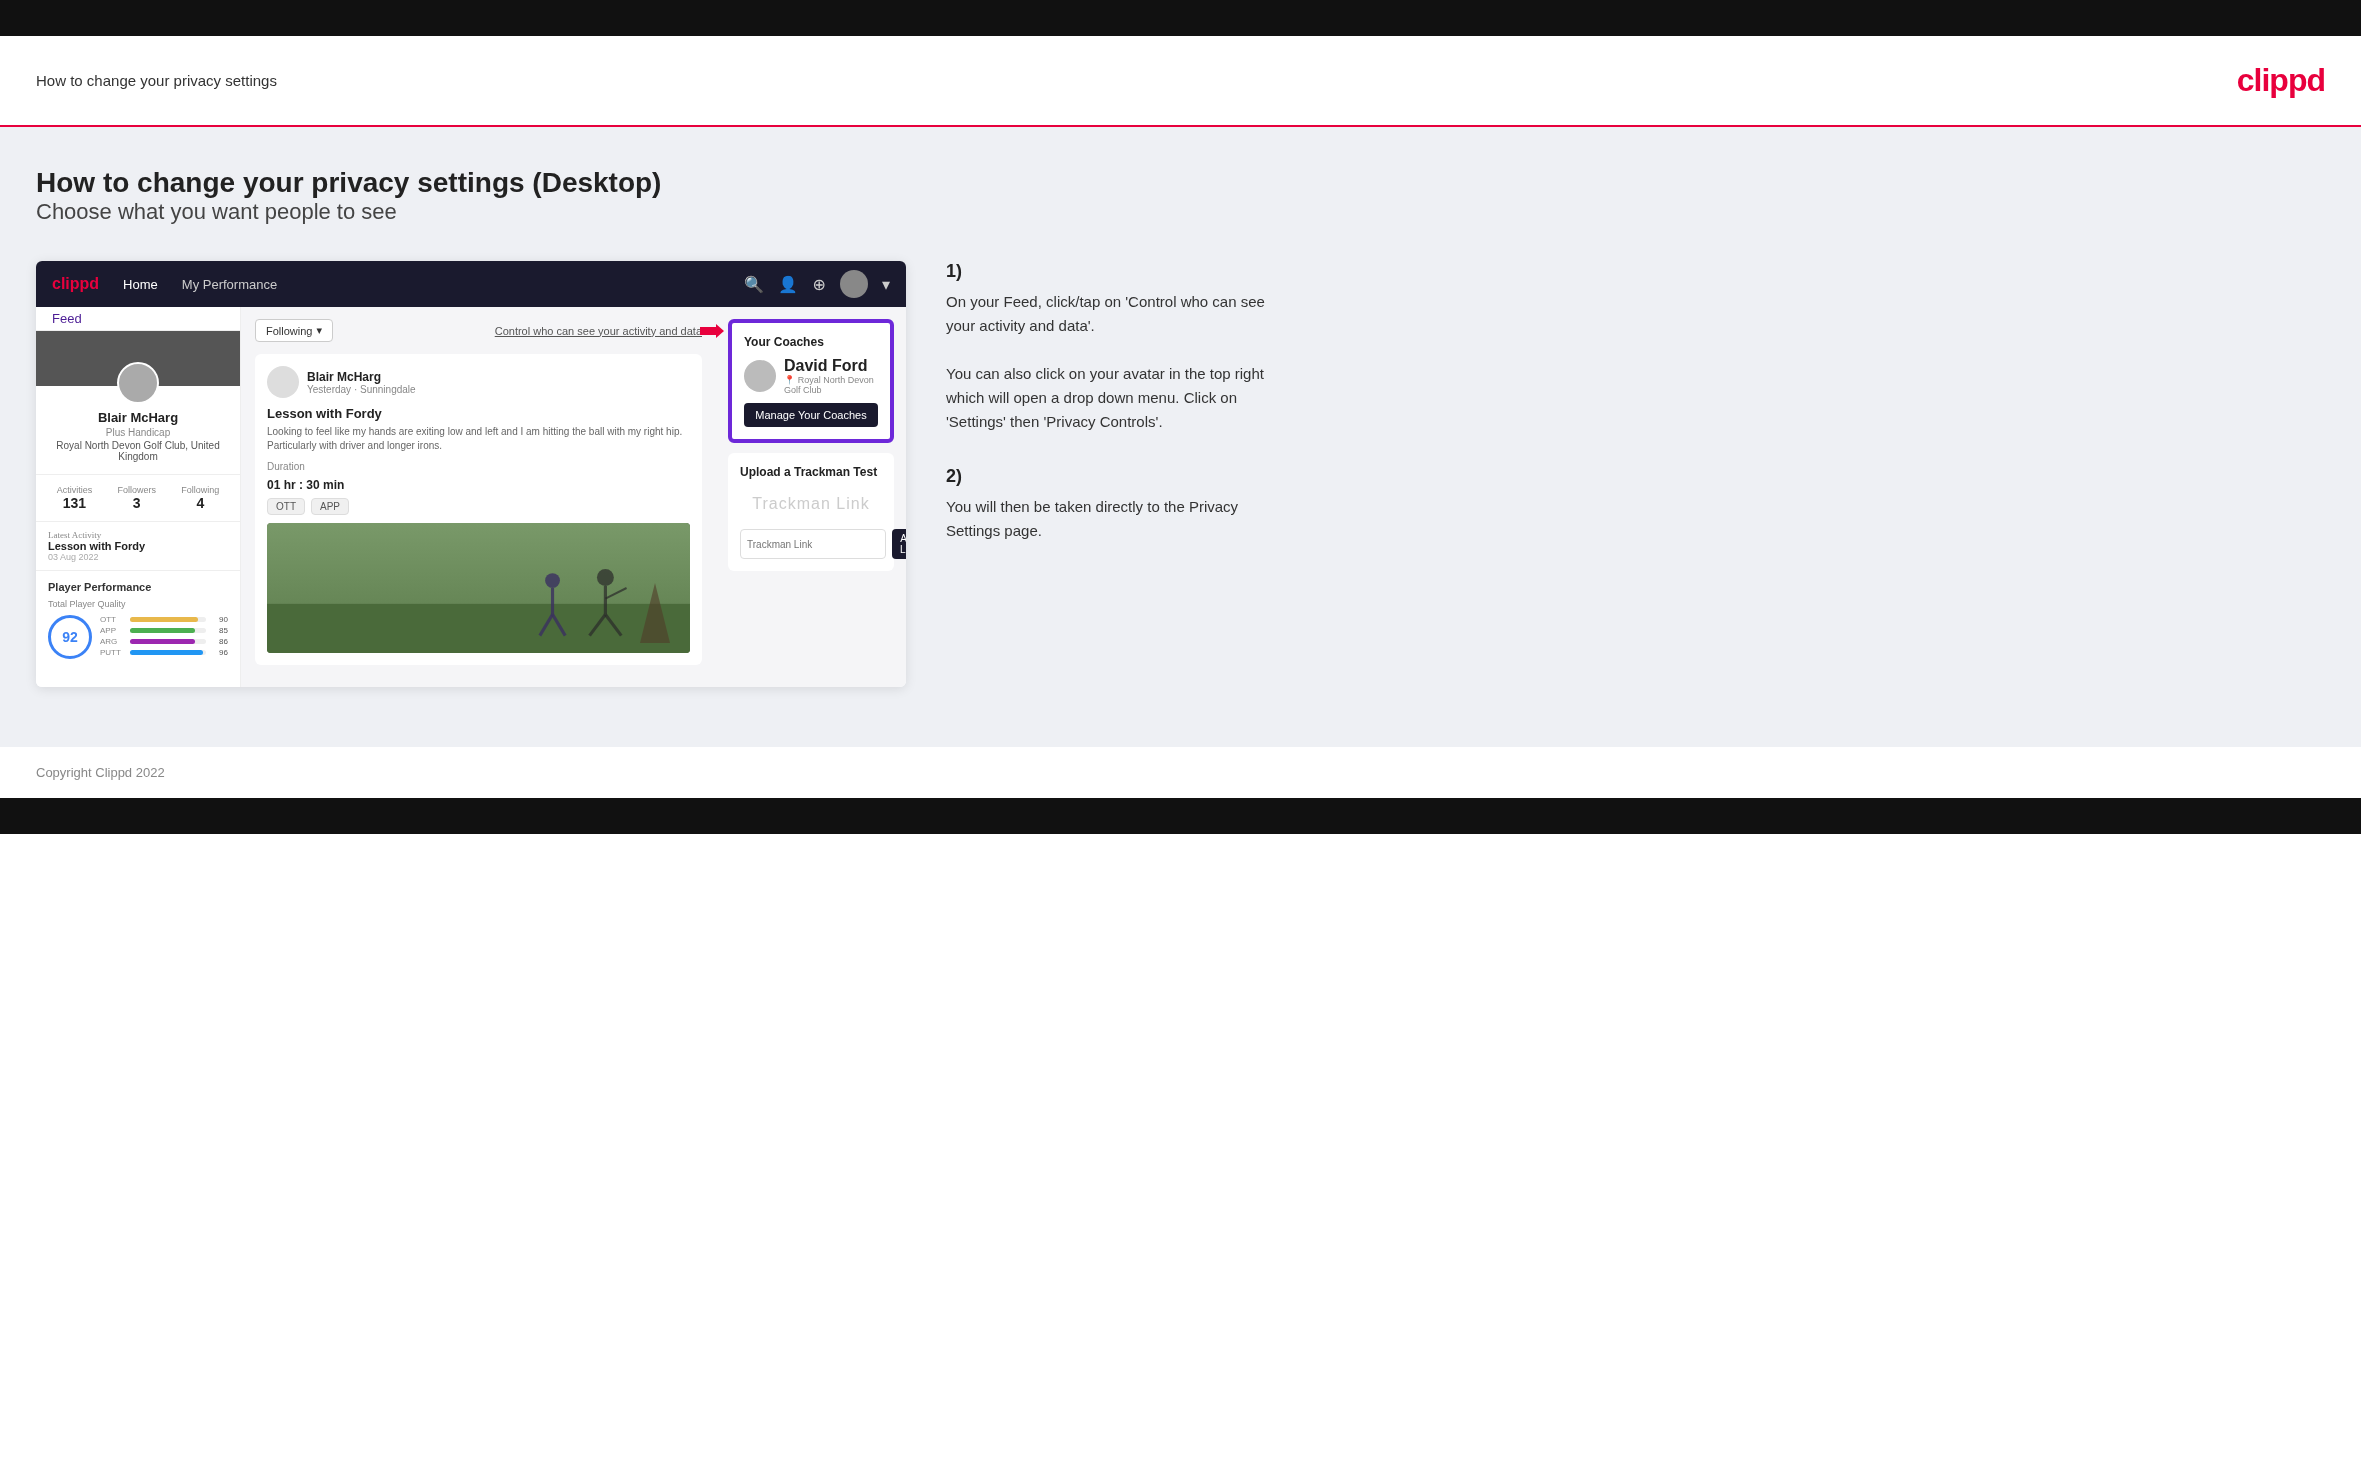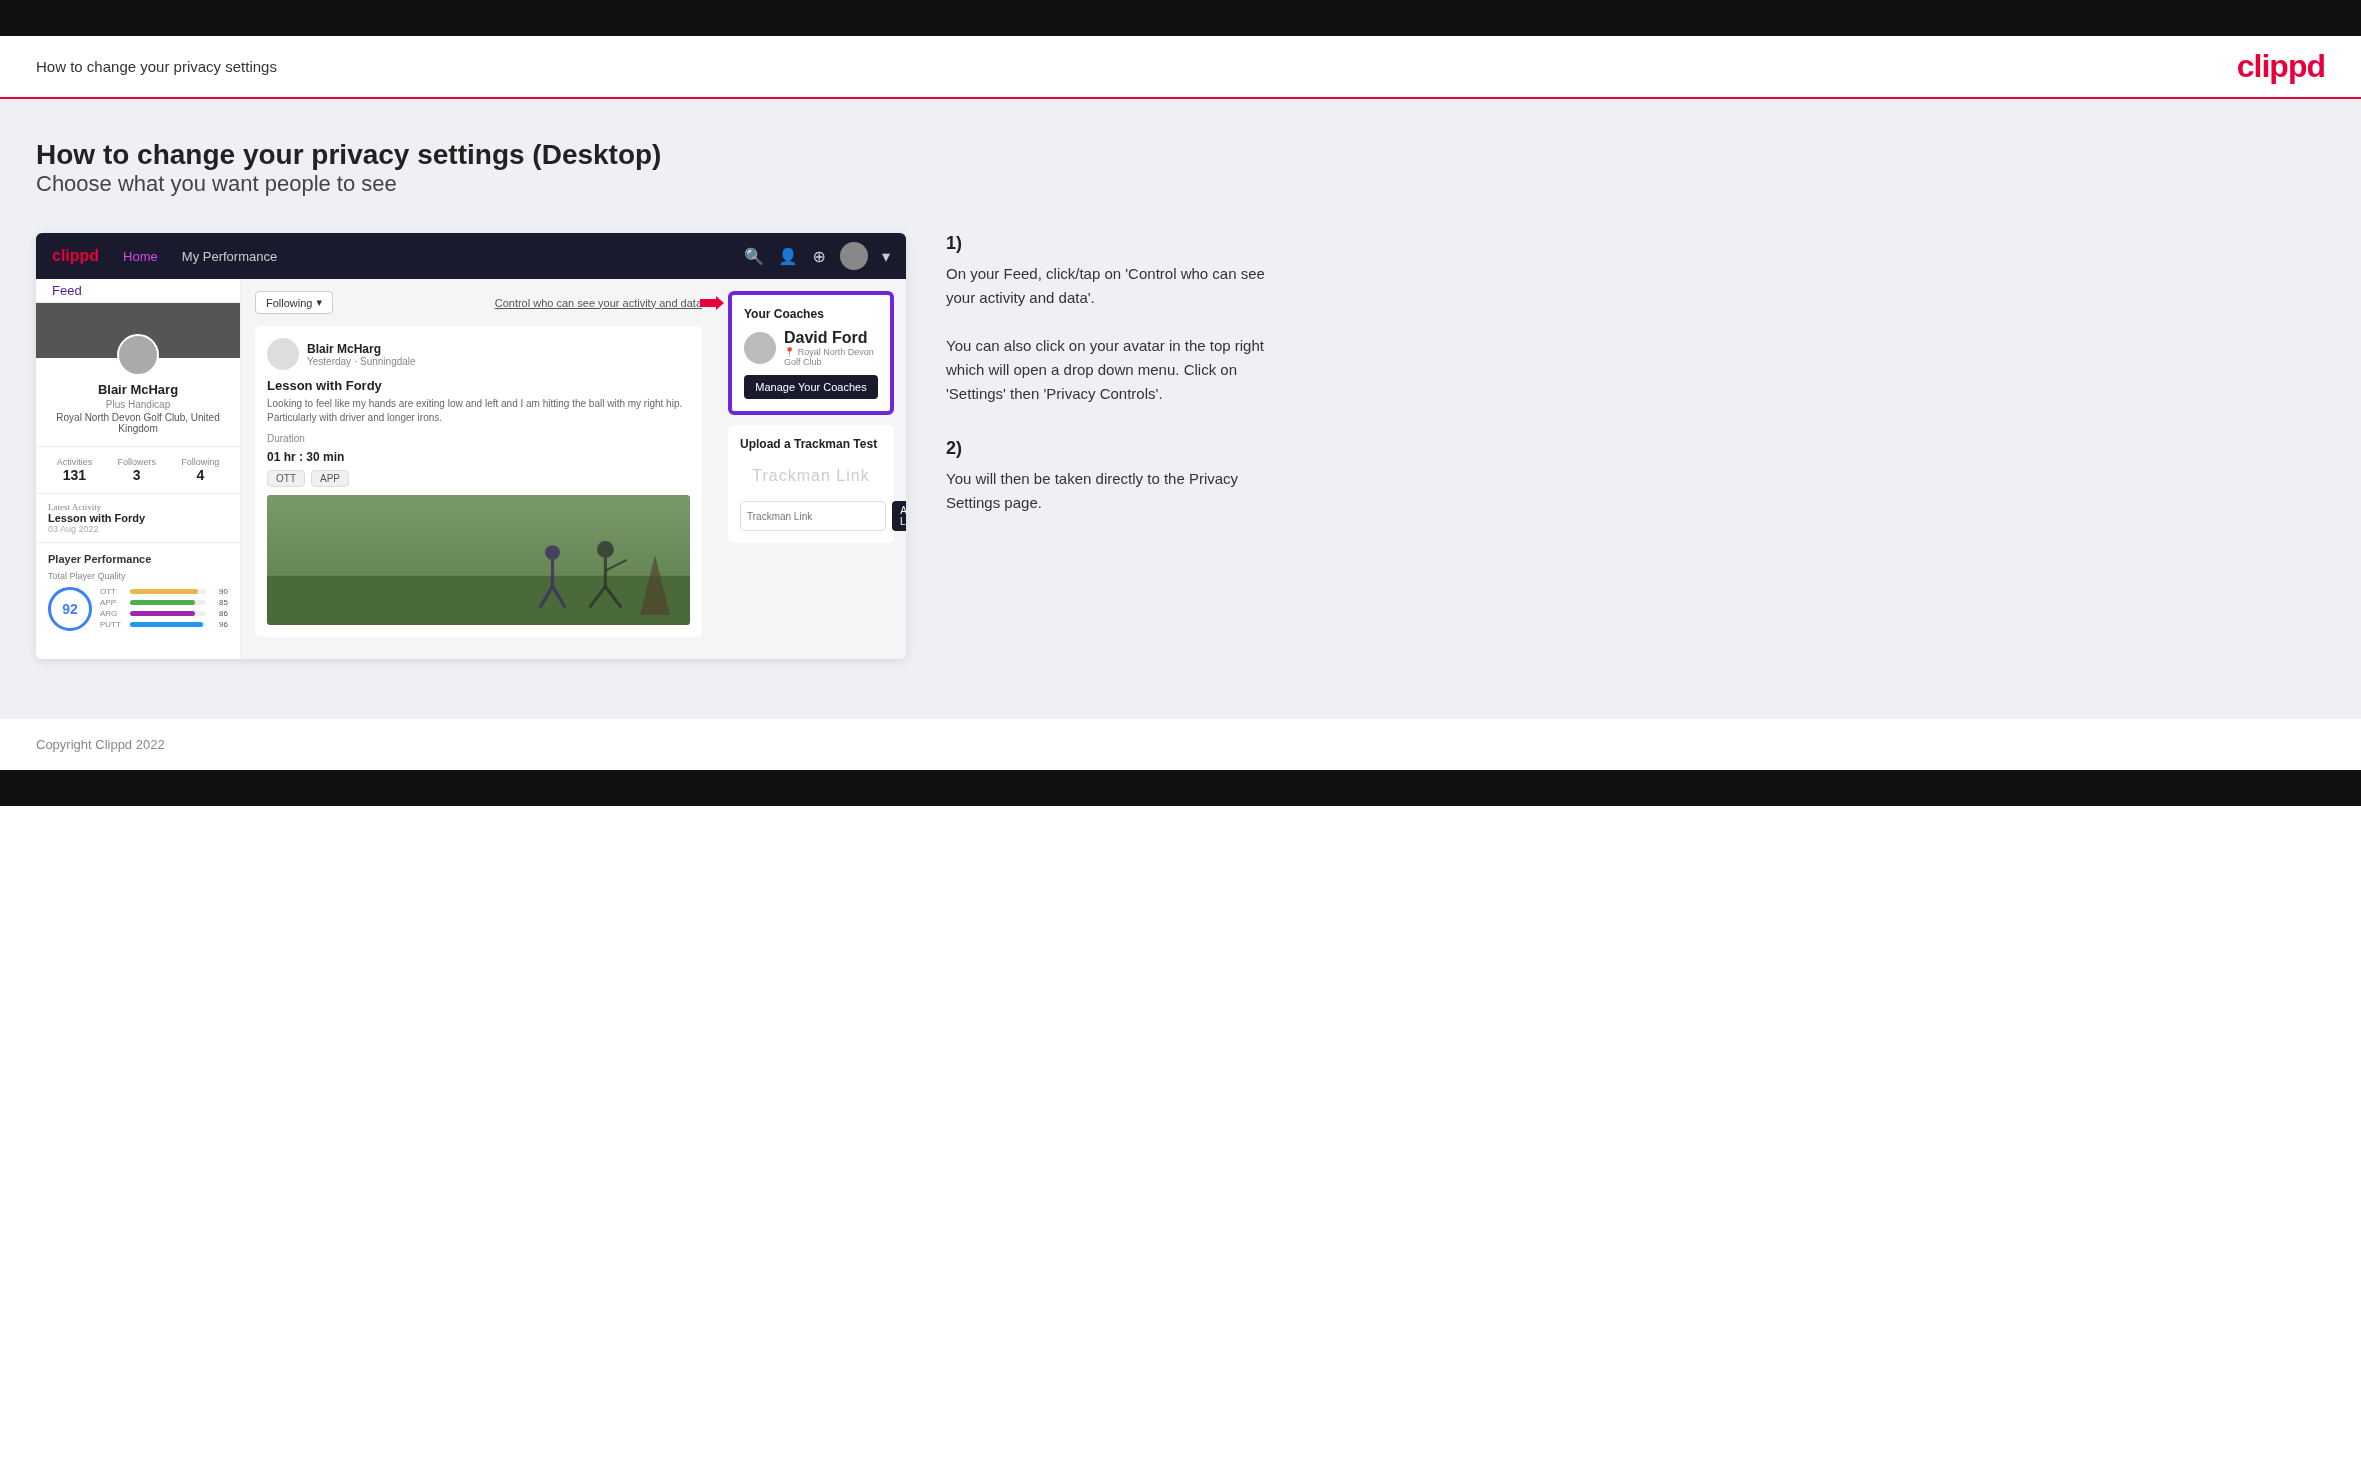--- a/index.html
+++ b/index.html
@@ -13,21 +13,21 @@
     .top-bar {
       background: #111;
       height: 36px;
     }
 
     
     .header {
       display: flex;
       align-items: center;
       justify-content: space-between;
-      padding: 12px 36px;
+      padding: 26px 36px;
       border-bottom: 2px solid #e8003d;
     }
     .header-title {
       font-size: 15px;
       color: #333;
     }
     .clippd-logo {
       font-size: 32px;
       font-weight: 800;
       color: #e8003d;
@@ -83,21 +83,21 @@
       font-size: 16px;
       font-weight: 800;
       color: #e8003d;
     }
     .app-nav-item {
       font-size: 13px;
       color: #ccc;
       cursor: pointer;
     }
     .app-nav-item.active {
-      color: #d946ef;
+      color: #ffffff;
     }
     .app-nav-right {
       margin-left: auto;
       display: flex;
       gap: 14px;
       align-items: center;
     }
     .app-nav-icon {
       color: #ccc;
       font-size: 16px;

